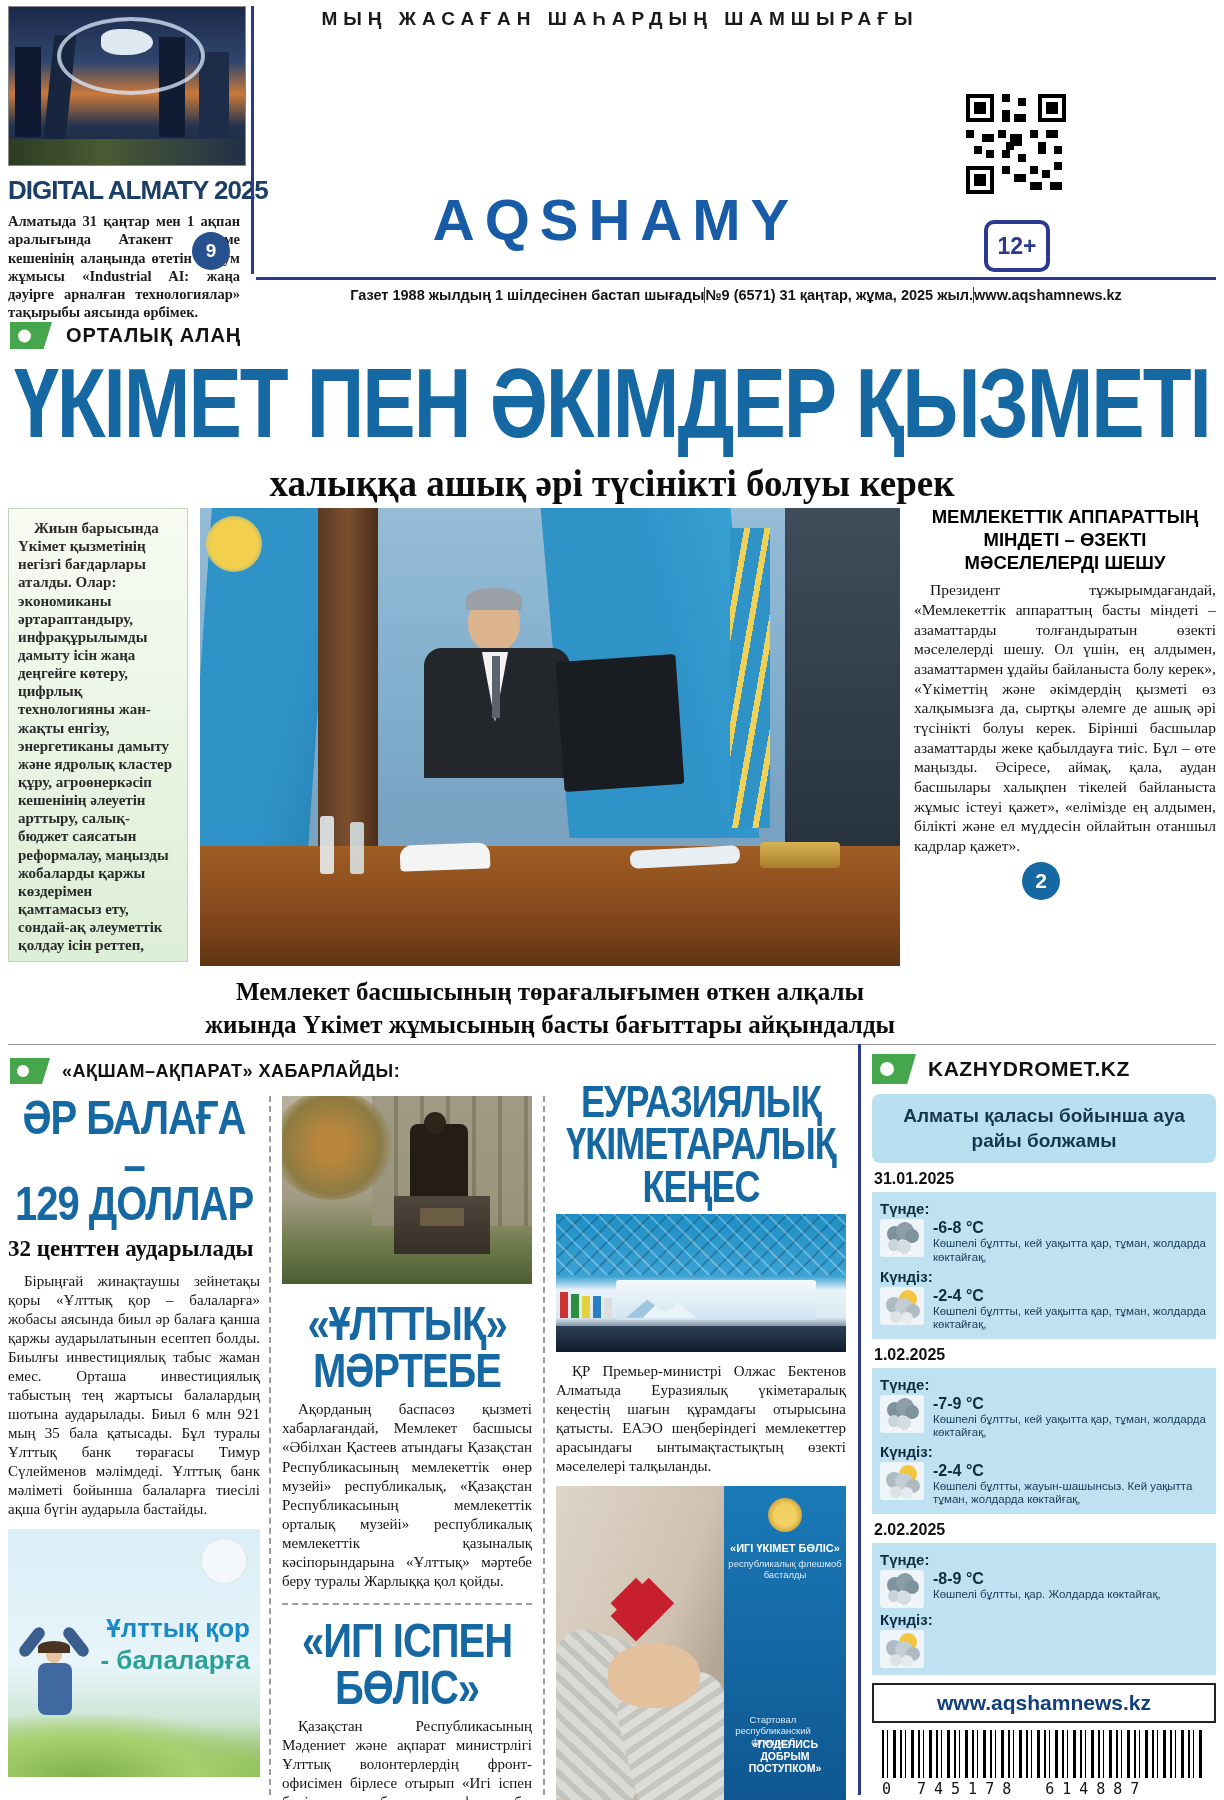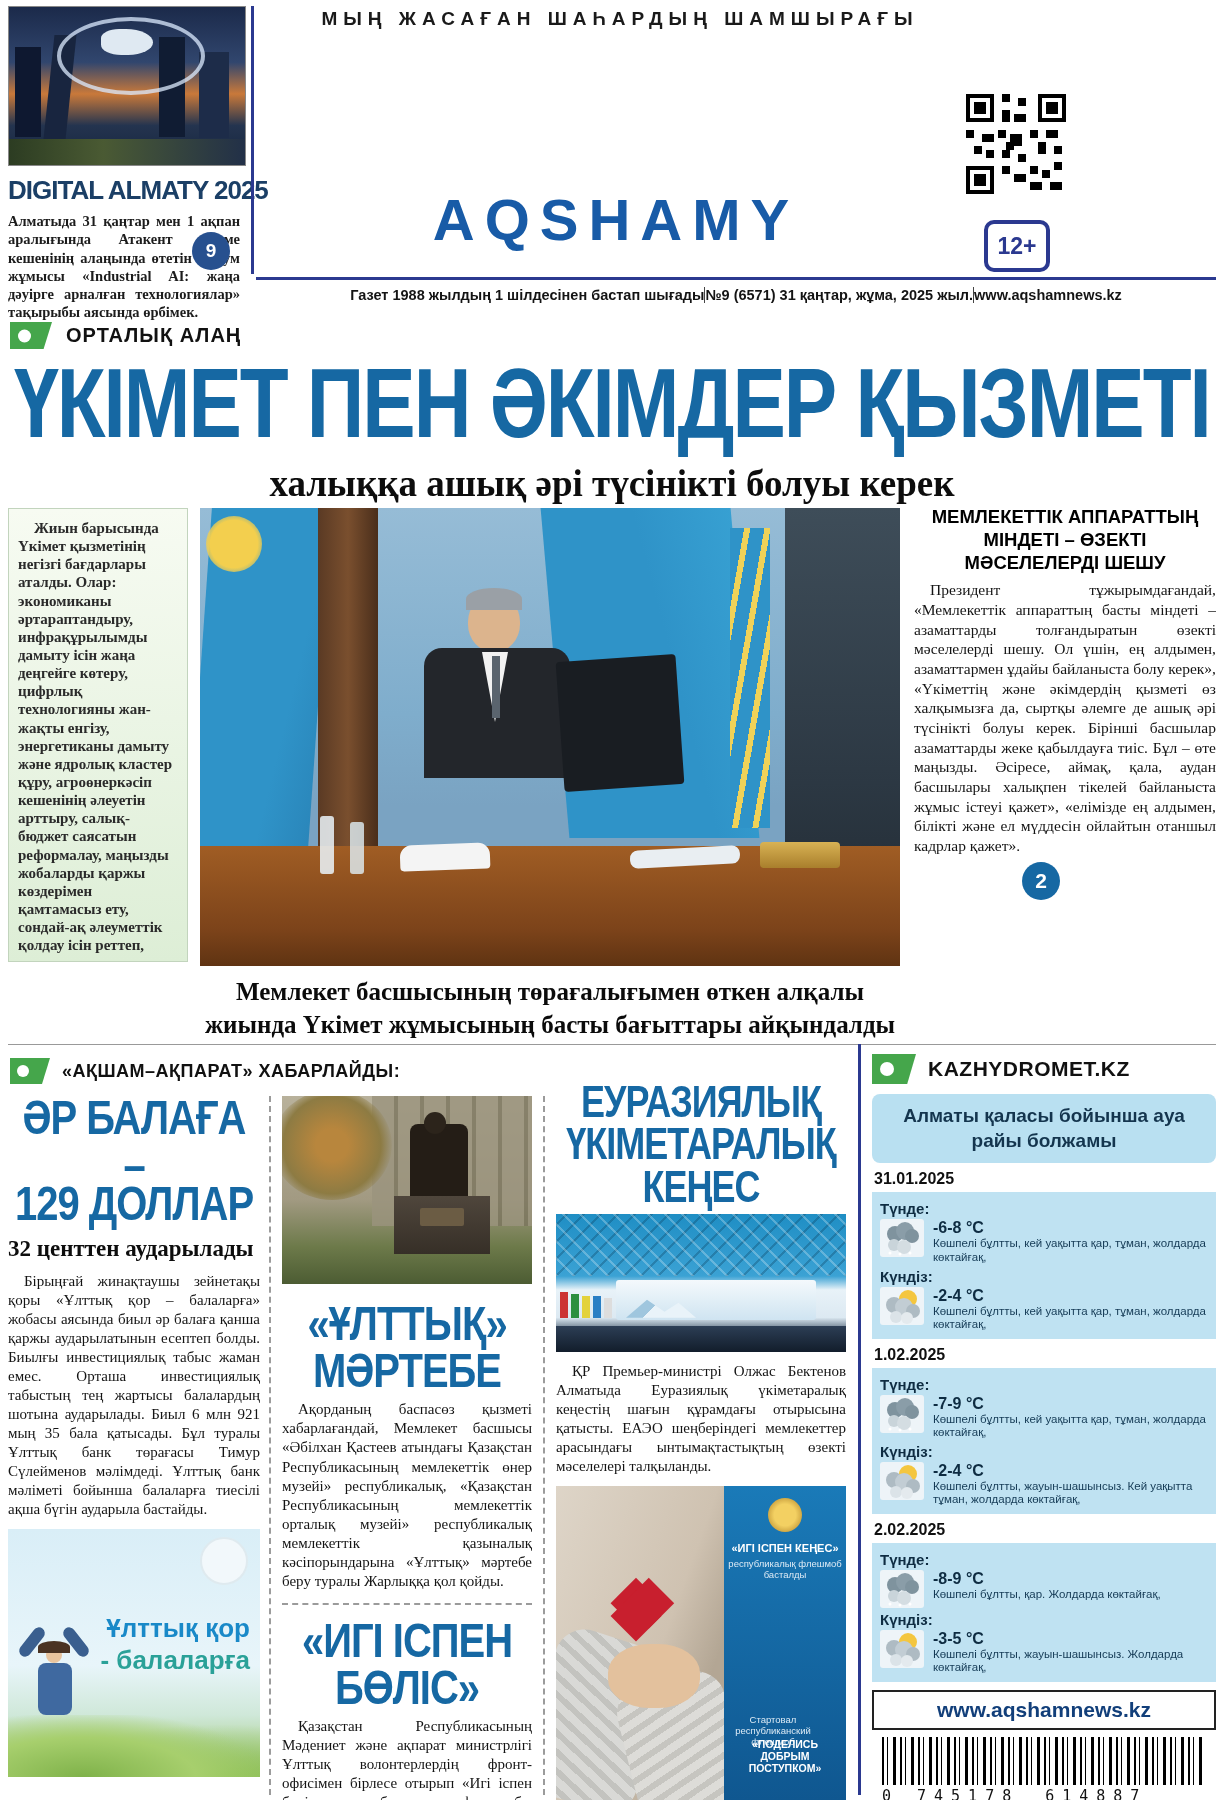--- a/index.html
+++ b/index.html
@@ -218,21 +218,21 @@
       <div class="pshape" style="left:0;bottom:0;width:100%;height:26px;background:linear-gradient(180deg,#2c3e55,#121d2b);"></div>
     </div>
     <div class="serif just" style="margin-top:10px;font-size:15px;line-height:1.27;text-indent:16px;color:#141414;">ҚР Премьер-министрі Олжас Бектенов Алматыда Еуразиялық үкіметаралық кеңестің шағын құрамдағы отырысына қатысты. ЕАЭО шеңберіндегі мемлекеттер арасындағы ынтымақтастықтың өзекті мәселелері талқыланды.</div>
     <div style="position:relative;margin-top:10px;height:322px;overflow:hidden;background:linear-gradient(110deg,#ded5c8 0%,#cfc2b1 40%,#b3a694 55%);">
       <div class="pshape" style="left:-20px;top:150px;width:120px;height:170px;background:repeating-linear-gradient(25deg,#d9d9d6 0 8px,#c3c3bf 8px 14px);border-radius:30px;transform:rotate(18deg);"></div>
       <div class="pshape" style="left:70px;top:190px;width:110px;height:140px;background:repeating-linear-gradient(-20deg,#dddcd8 0 8px,#c6c5c0 8px 14px);border-radius:30px;transform:rotate(-14deg);"></div>
       <div class="pshape" style="left:52px;top:158px;width:92px;height:64px;background:#e3c19d;border-radius:45%;"></div>
       <div class="pshape" style="left:62px;top:112px;width:36px;height:36px;background:#c81f2e;transform:rotate(-45deg);box-shadow:18px 0 0 #c81f2e,9px -9px 0 #c81f2e;"></div>
       <div class="pshape" style="right:0;top:0;width:122px;height:100%;background:linear-gradient(180deg,#1a7ab8 0%,#0f568f 100%);"></div>
       <div class="pshape" style="right:44px;top:12px;width:34px;height:34px;border-radius:50%;background:radial-gradient(circle,#f3d062 45%,#caa13f 75%);"></div>
-      <div class="pshape" style="right:4px;top:56px;width:114px;text-align:center;font-weight:700;font-size:11px;color:#fff;">«ИГІ ІСПЕН КЕҢЕС»</div>
+      <div class="pshape" style="right:4px;top:56px;width:114px;text-align:center;font-weight:700;font-size:11px;color:#fff;">«ИГІ ҮКІМЕТ БӨЛІС»</div>
       <div class="pshape" style="right:4px;top:72px;width:114px;text-align:center;font-size:9.5px;color:#dceaf5;margin-left:36px;">республикалық флешмоб басталды</div>
       <div class="pshape" style="right:16px;top:228px;width:114px;text-align:center;font-size:9.5px;color:#dceaf5;">Стартовал республиканский флешмоб</div>
       <div class="pshape" style="right:4px;top:252px;width:114px;text-align:center;font-weight:700;font-size:10.5px;color:#fff;">«ПОДЕЛИСЬ ДОБРЫМ ПОСТУПКОМ»</div>
     </div>
   </div>
 
   <div class="abs" style="left:872px;top:1054px;width:344px;">
     <div style="display:flex;align-items:center;gap:12px;">
       <span class="flagicon" style="width:44px;height:30px;display:inline-block;">
           <i style="width:14px;height:14px;"></i>
@@ -341,24 +341,20 @@
       <div class="wrow">
         <svg class="wicon" width="44" height="38" viewBox="0 0 44 38">
             <rect width="44" height="38" rx="3" fill="#eef4f8"></rect>
             <circle cx="28" cy="12" r="9" fill="#f4c63f"></circle>
             <circle cx="14" cy="18" r="8" fill="#aebbc3"></circle>
             <circle cx="24" cy="20" r="9" fill="#c2cdd4"></circle>
             <circle cx="33" cy="24" r="7" fill="#aebbc3"></circle>
             <circle cx="16" cy="30" r="6" fill="#dbe3e8"></circle>
             <circle cx="27" cy="31" r="6" fill="#e4eaee"></circle>
           </svg>
-        <div>
-            <div class="wtemp">-3-5 °C</div>
-        <div class="wdesc">Көшпелі бұлтты, жауын-шашынсыз. Жолдарда көктайғақ,</div>
-          </div>
       </div>
     </div>
 
     <div style="margin-top:8px;border:2px solid #222;background:#fff;padding:6px;text-align:center;font-weight:700;font-size:21px;color:#123f7a;">www.aqshamnews.kz</div>
     <div style="margin-top:5px;background:#fff;padding:2px 10px 0;">
       <div style="height:48px;background:repeating-linear-gradient(90deg,#000 0 2px,#fff 2px 5px,#000 5px 6px,#fff 6px 11px,#000 11px 14px,#fff 14px 18px);"></div>
       <div style="display:flex;gap:26px;justify-content:flex-start;font-family:'DejaVu Sans Mono','Liberation Mono',monospace;font-size:15px;padding:2px 0 0 0;">
         <span>0</span>
         <span style="letter-spacing:8px;">745178</span>
         <span style="letter-spacing:8px;">614887</span>

